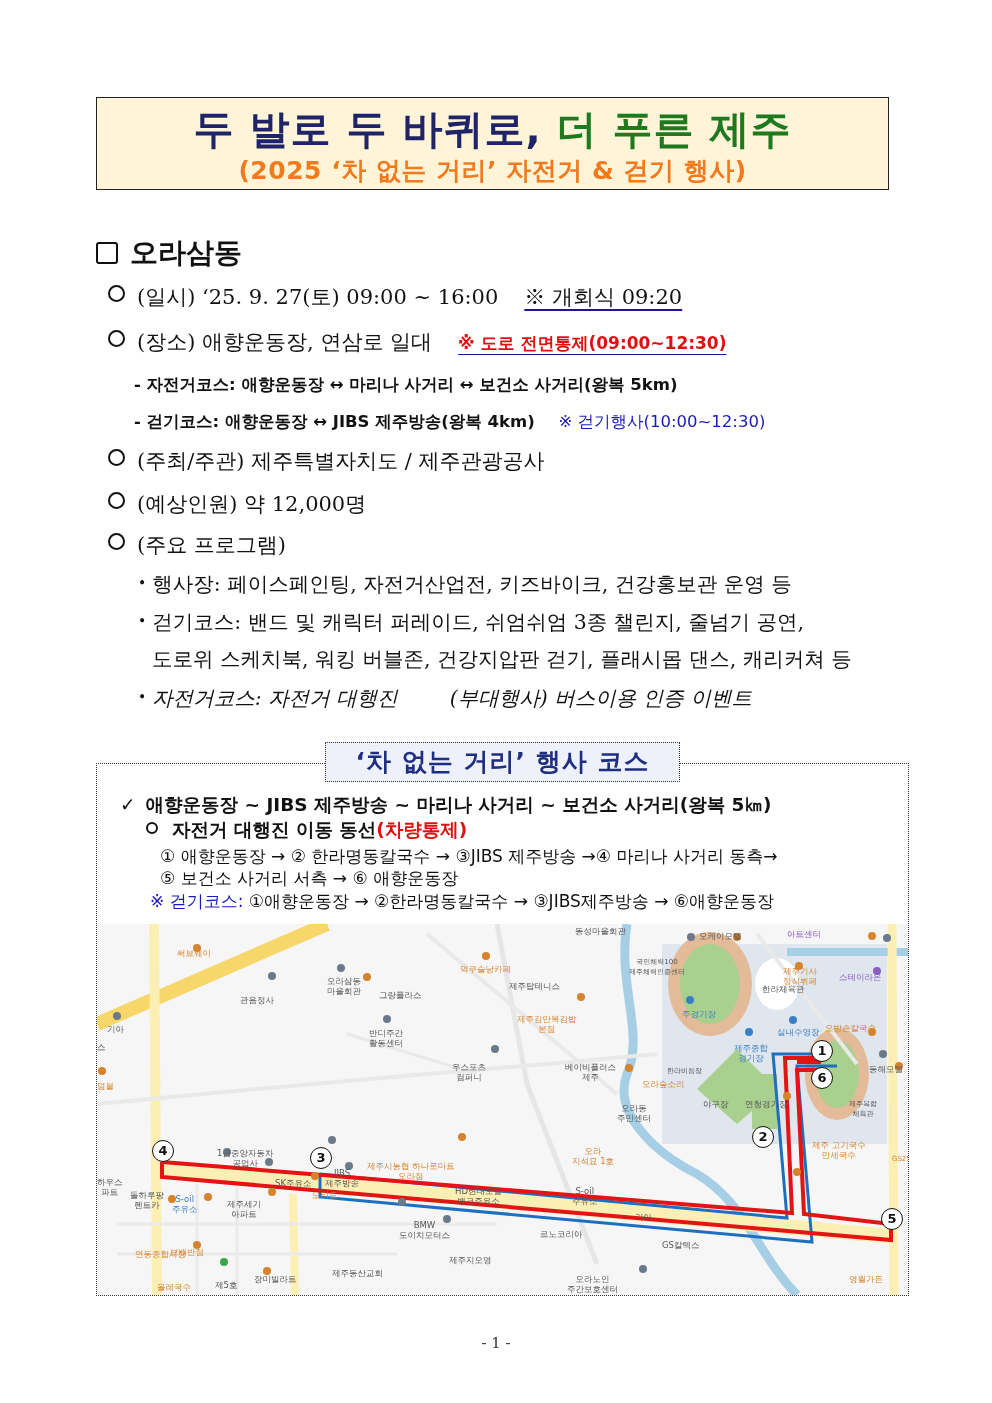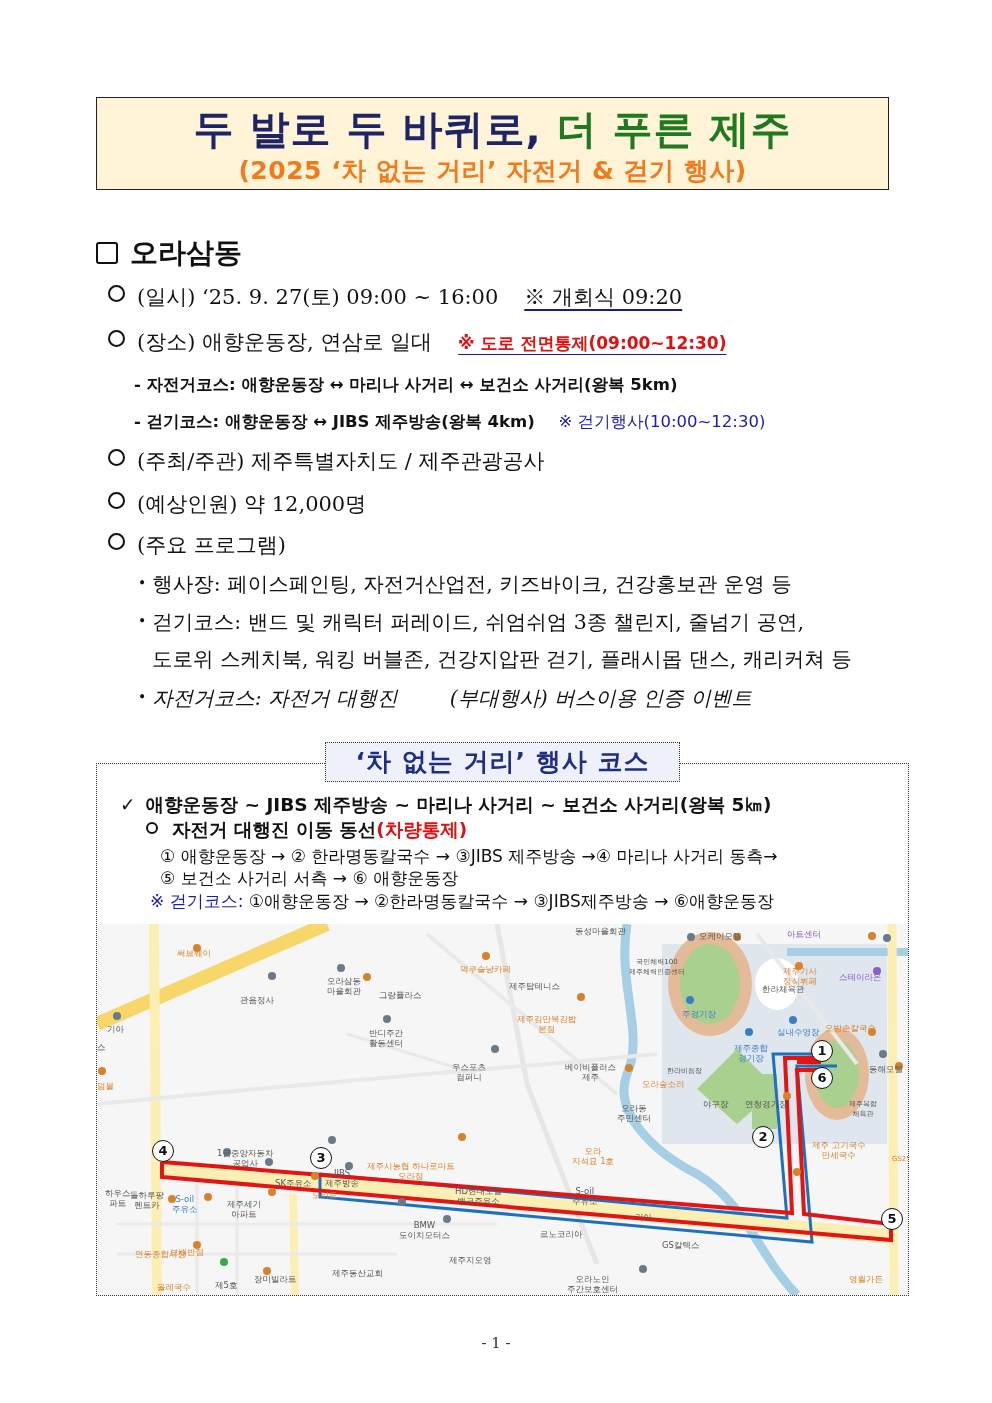--- a/index.html
+++ b/index.html
@@ -273,21 +273,21 @@
   <div class="map-label" style="left:235px;top:344px;">제주동산교회</div>
   <div class="map-label" style="left:470px;top:350px;white-space:pre;">오라노인
 주간보호센터</div>
   <div class="map-label orange" style="left:215px;top:266px;">노티드</div>
   <div class="map-label" style="left:130px;top:275px;white-space:pre;">제주세기
 아파트</div>
   <div class="map-label blue" style="left:75px;top:270px;white-space:pre;">S-oil
 주유소</div>
   <div class="map-label" style="left:33px;top:266px;white-space:pre;">돌하루팡
 렌트카</div>
-  <div class="map-label" style="left:0px;top:264px;white-space:pre;margin-left:8px;">하우스
+  <div class="map-label" style="left:0px;top:253px;white-space:pre;">하우스
 파트</div>
   <div class="map-label orange" style="left:2px;top:325px;margin-left:36px;">연동종합시장</div>
   <div class="map-label orange" style="left:73px;top:323px;">보배반점</div>
   <div class="map-label orange" style="left:60px;top:358px;">올레국수</div>
   <div class="map-label" style="left:118px;top:356px;">제5호</div>
   <div class="map-label" style="left:157px;top:350px;">장미빌라트</div>
   <div class="map-label orange" style="left:752px;top:350px;">영월가든</div>
   <div class="map-label" style="left:10px;top:100px;">기아</div>
   <div class="map-label" style="left:0px;top:118px;">스</div>
   <div class="map-label orange" style="left:0px;top:157px;">덤불</div>

